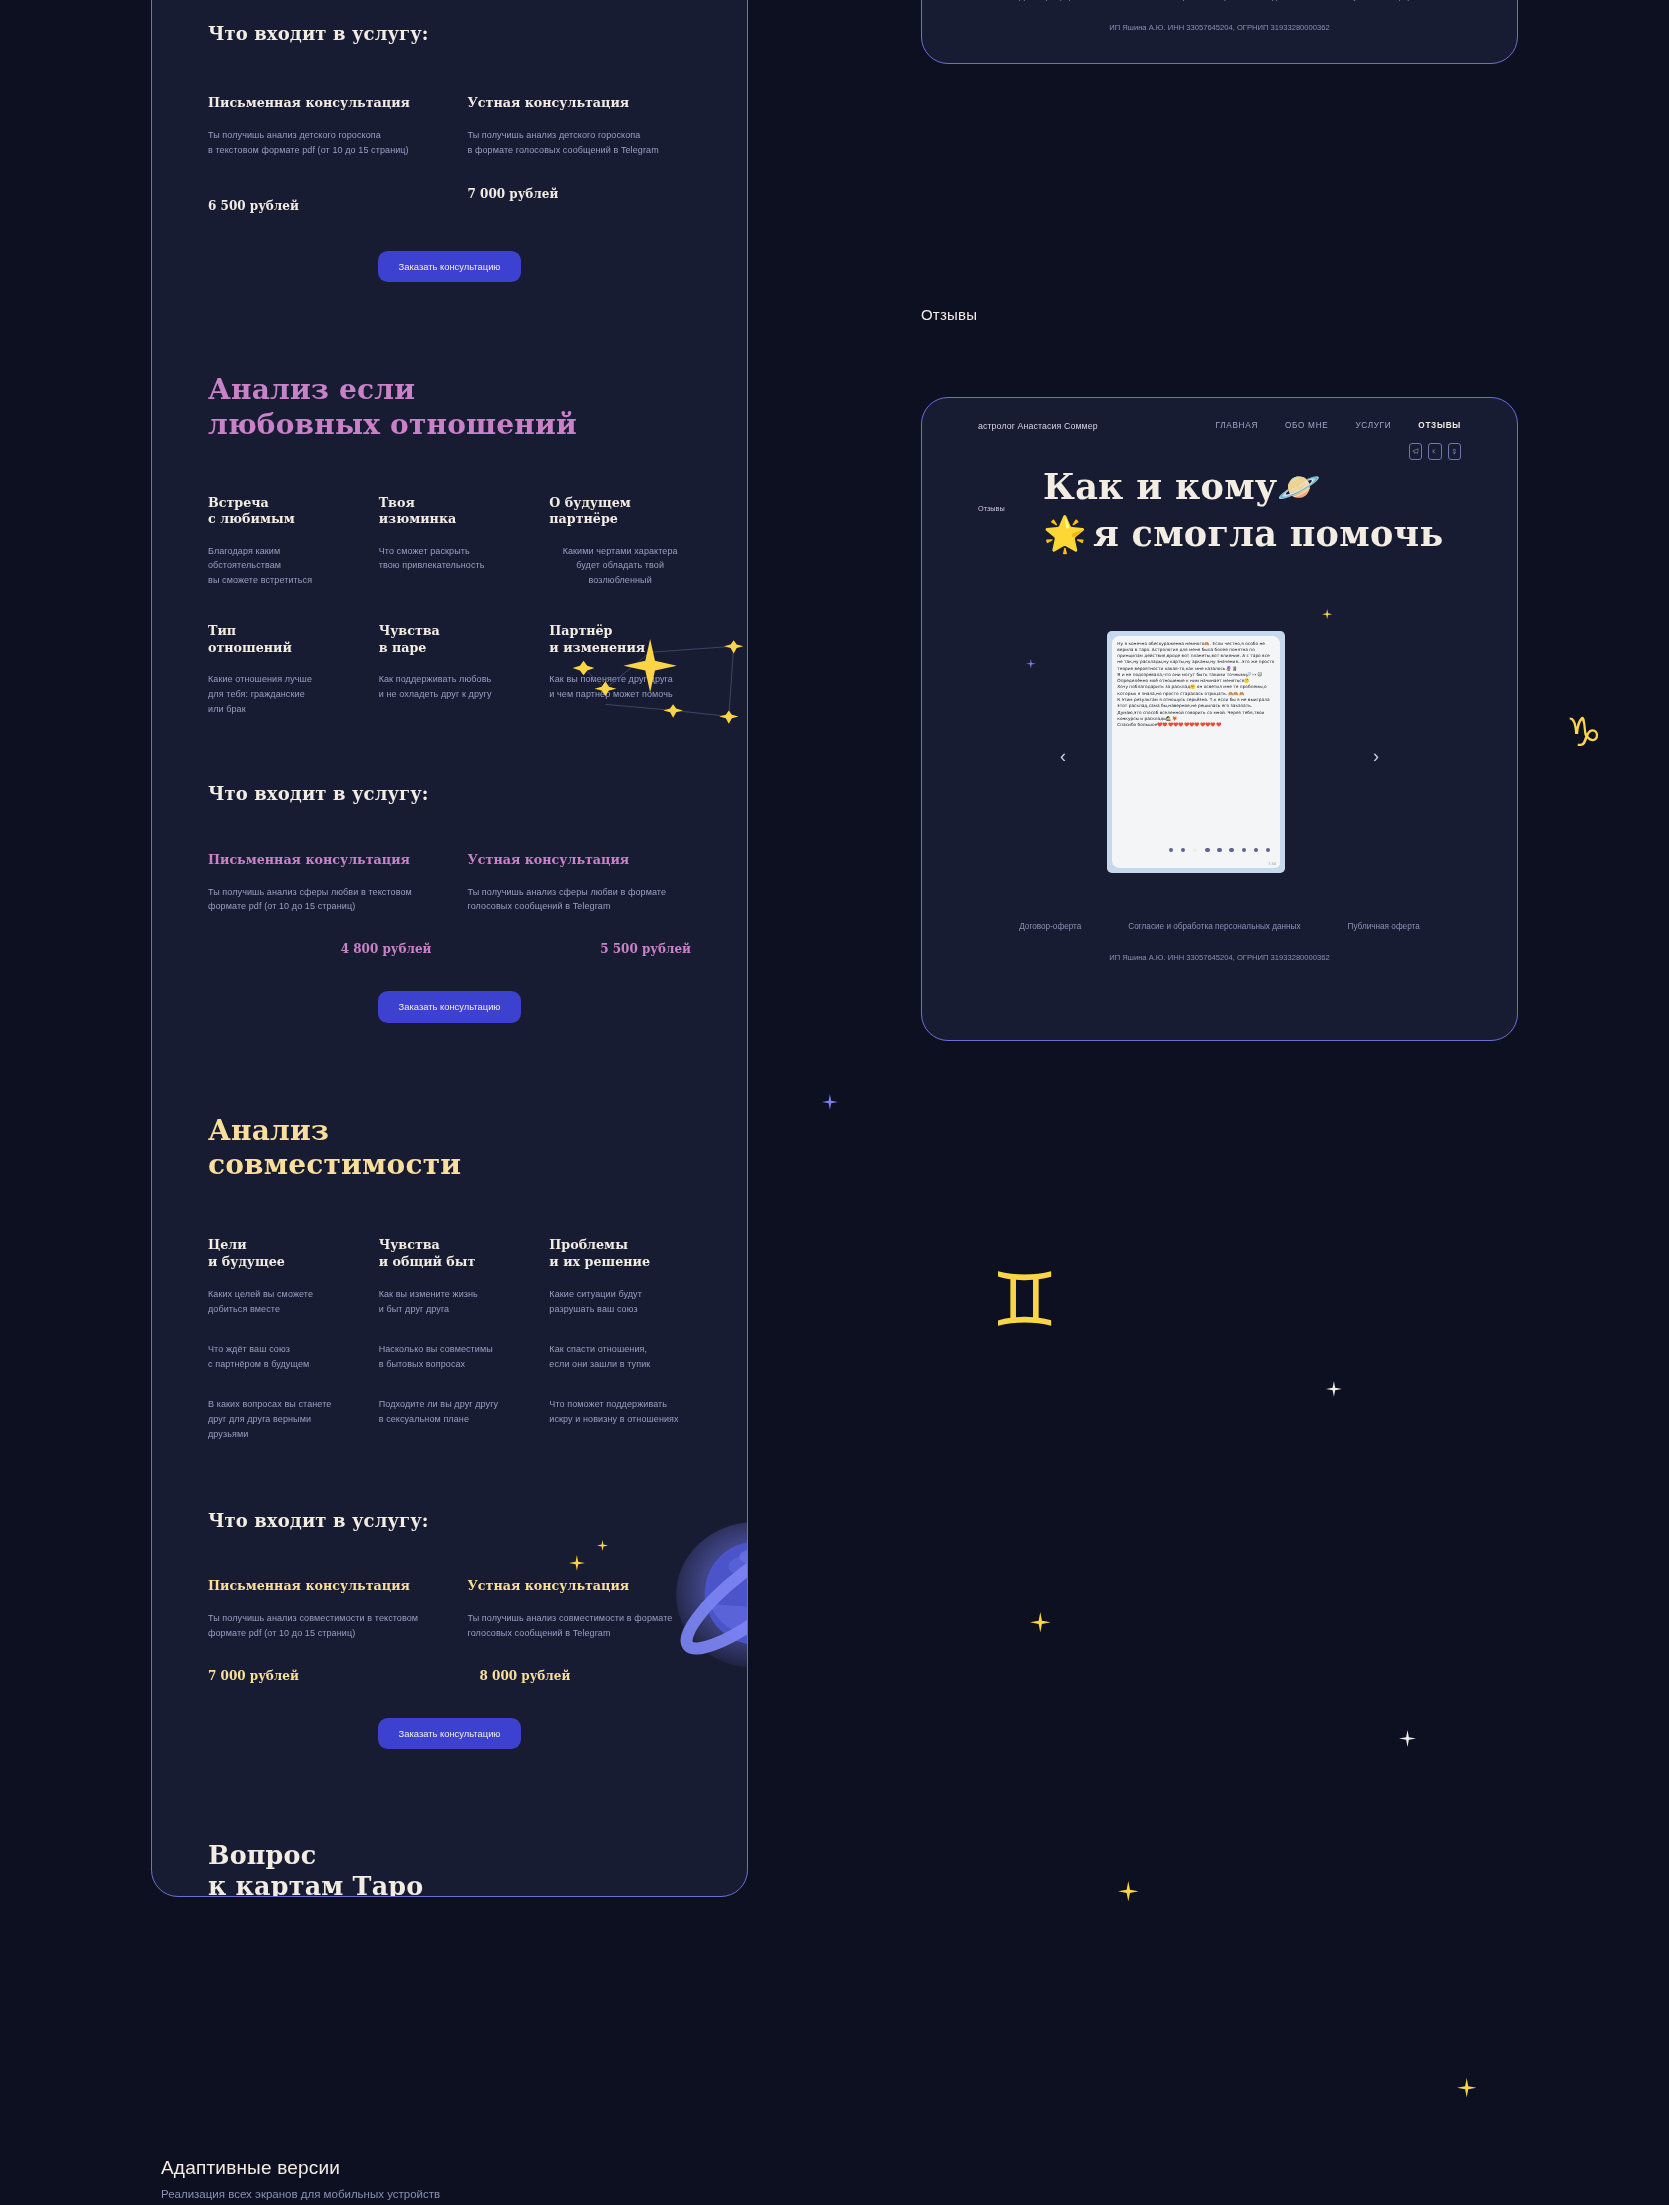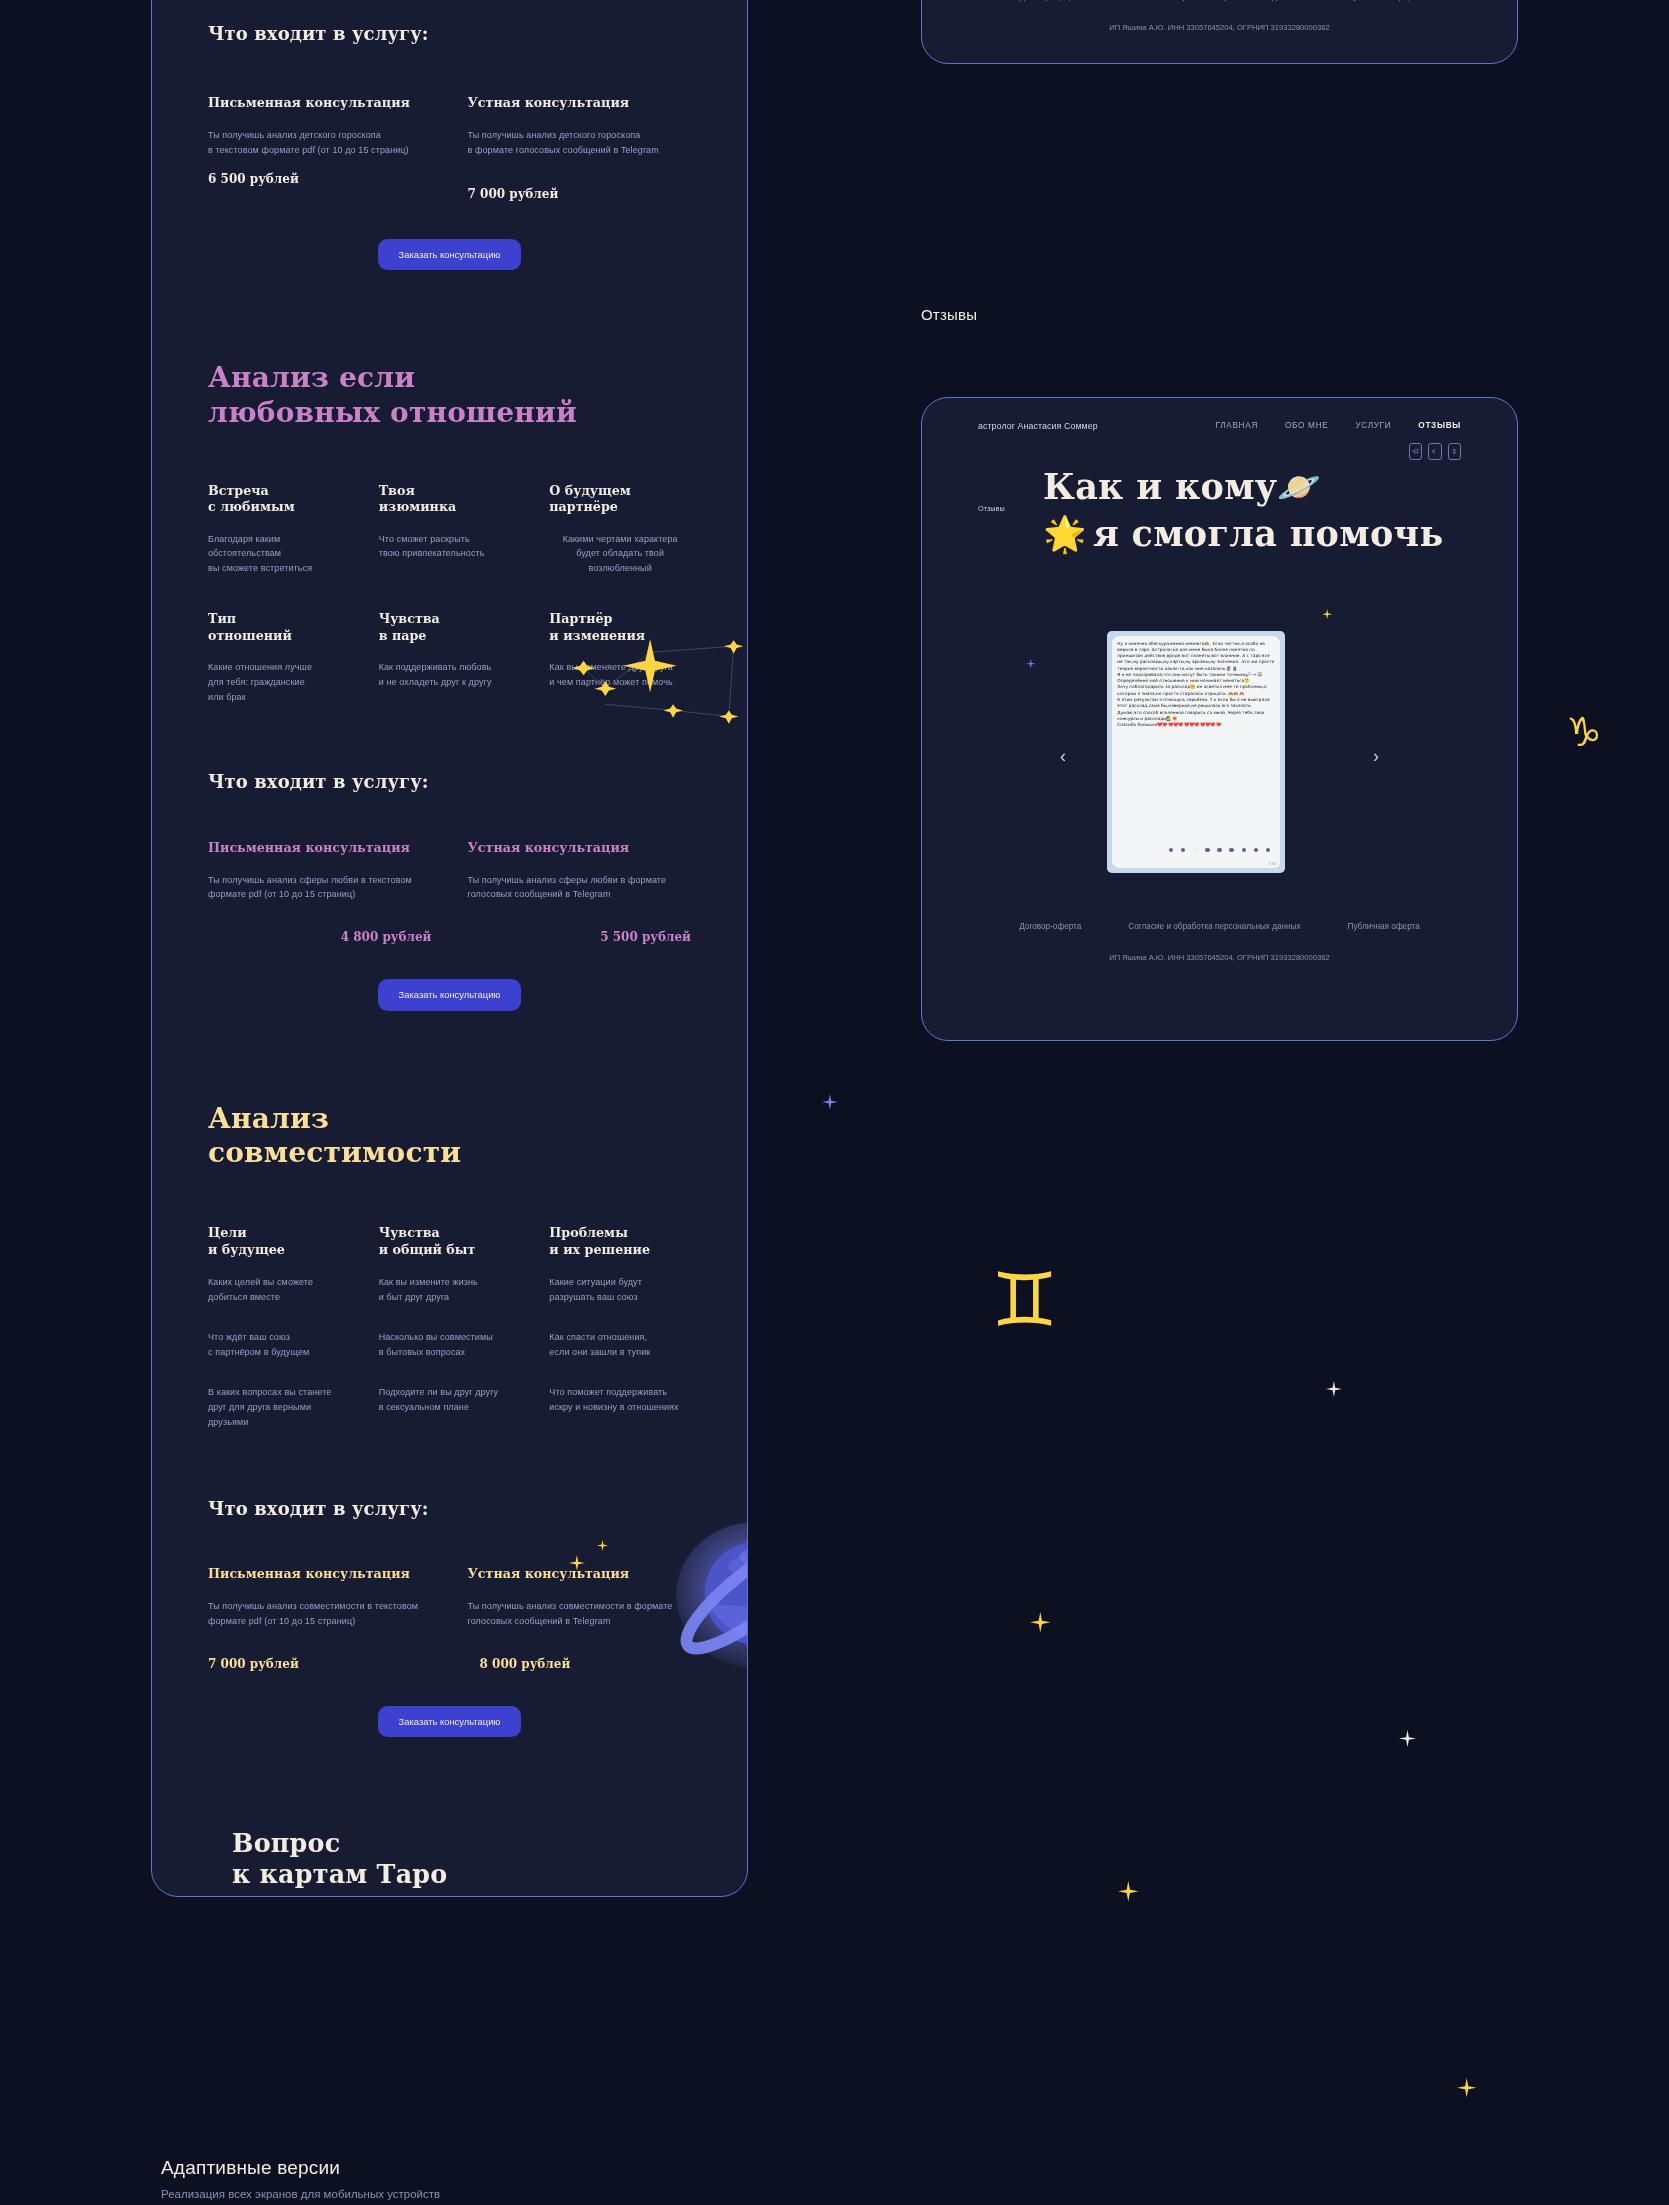--- a/index.html
+++ b/index.html
@@ -272,21 +272,21 @@
     <div class="inner">
 
       <div style="padding:58px 56px 0 56px;">
         <div class="sec-h2">Что входит в услугу:</div>
 
         <div class="grid2" style="margin-top:51px;">
           <div>
             <div class="card-title">Письменная консультация</div>
             <div class="card-sub" style="margin-top:16.4px;white-space:pre-line;">Ты получишь анализ детского гороскопа
 в текстовом формате pdf (от 10 до 15 страниц)</div>
-            <div class="price" style="margin-top:14px;">6 500 рублей</div>
+            <div class="price" style="margin-top:41px;">6 500 рублей</div>
           </div>
           <div>
             <div class="card-title">Устная консультация</div>
             <div class="card-sub" style="margin-top:16.4px;white-space:pre-line;">Ты получишь анализ детского гороскопа
 в формате голосовых сообщений в Telegram</div>
             <div class="price" style="margin-top:29px;">7 000 рублей</div>
           </div>
         </div>
 
         <div class="cta-wrap" style="margin-top:38px;">
@@ -425,21 +425,21 @@
 голосовых сообщений в Telegram</div>
             <div class="price yellow" style="margin-top:28px;margin-left:12px;">8 000 рублей</div>
           </div>
         </div>
 
         <div class="cta-wrap" style="margin-top:35px;">
           <button class="cta">Заказать консультацию</button>
         </div>
       </div>
 
-      <div style="padding:91px 56px 0 80px;">
+      <div style="padding:91px 56px 0 56px;">
         <div class="sec-h1 h1-cream" style="font-size:25.4px;">Вопрос</div>
         <div class="sec-h1 h1-cream" style="font-size:25.4px;">к картам Таро</div>
 
       </div>
 
       <svg class="saturn" width="182" height="158" viewBox="0 0 300 260">
         <defs>
           <radialGradient id="sgl" cx="50%" cy="45%" r="60%">
             <stop offset="55%" stop-color="#6f76e8" stop-opacity="0.45"></stop>
             <stop offset="100%" stop-color="#6f76e8" stop-opacity="0"></stop>

